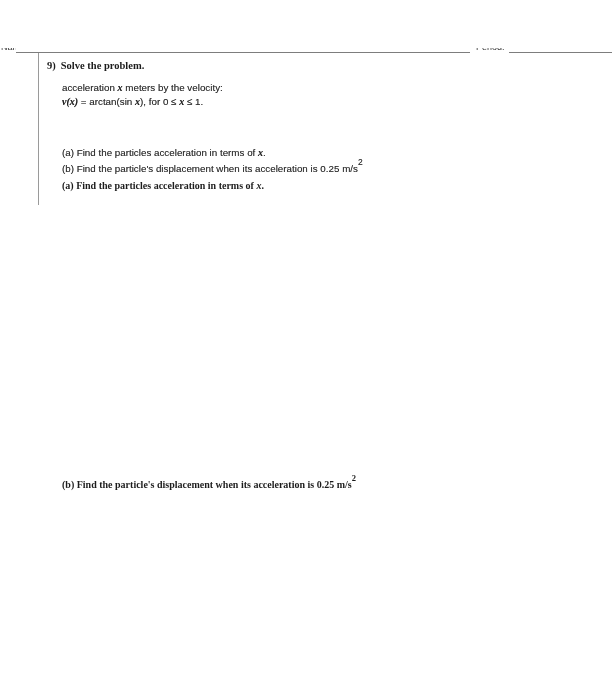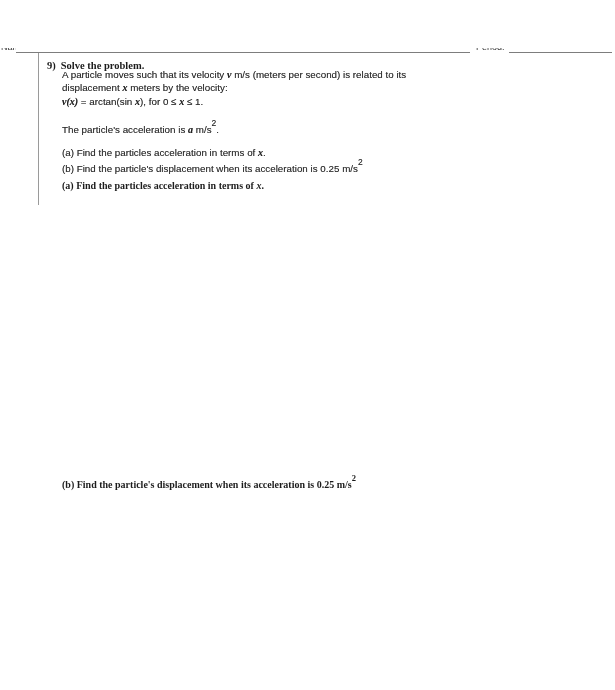--- a/index.html
+++ b/index.html
@@ -40,35 +40,29 @@
     <span>Period:</span>
   </div>
   <div class="hdr-line" style="left:509px;width:103px;"></div>
 
   <div class="vrule"></div>
 
   <div class="line" style="left:47px;top:7px;">
     <span class="title-num">9)</span><span class="title-txt">Solve the problem.</span>
   </div>
 
-  <div class="line sans" style="left:62px;top:21px;">
-    <span>A particle moves such that its velocity </span><span class="mvar">v</span><span> m/s (meters per second) is related to its</span>
-  </div>
 
   <div class="line sans" style="left:62px;top:34px;">
-    <span>displacement </span><span class="mvar">x</span><span> meters by the velocity:</span>
+    <span>acceleration </span><span class="mvar">x</span><span> meters by the velocity:</span>
   </div>
 
   <div class="line sans" style="left:62px;top:48px;">
     <span class="mvar">v(x)</span><span> = arctan(sin </span><span class="mvar">x</span><span>), for 0 ≤ </span><span class="mvar">x</span><span> ≤ 1.</span>
   </div>
 
-  <div class="line sans" style="left:62px;top:76px;">
-    <span>The particle's acceleration is </span><span class="mvar">a</span><span> m/s</span><sup class="s2">2</sup><span>.</span>
-  </div>
 
   <div class="line sans" style="left:62px;top:99px;">
     <span>(a) Find the particles acceleration in terms of </span><span class="mvar">x</span><span>.</span>
   </div>
 
   <div class="line sans" style="left:62px;top:115px;">
     <span>(b) Find the particle's displacement when its acceleration is 0.25 m/s</span><sup class="s2">2</sup>
   </div>
 
   <div class="line serifbold" style="left:62px;top:132px;">

